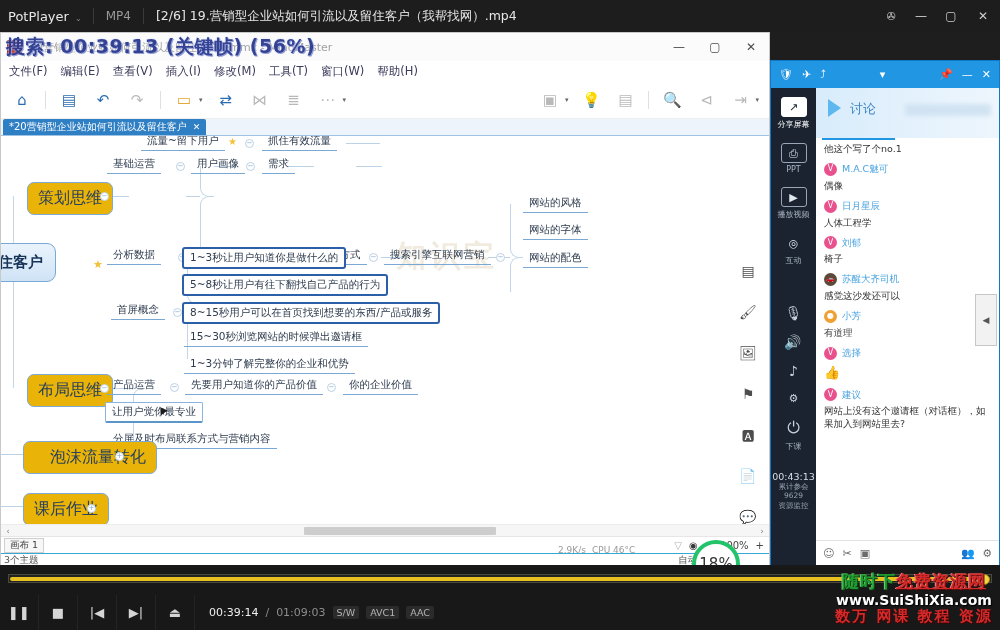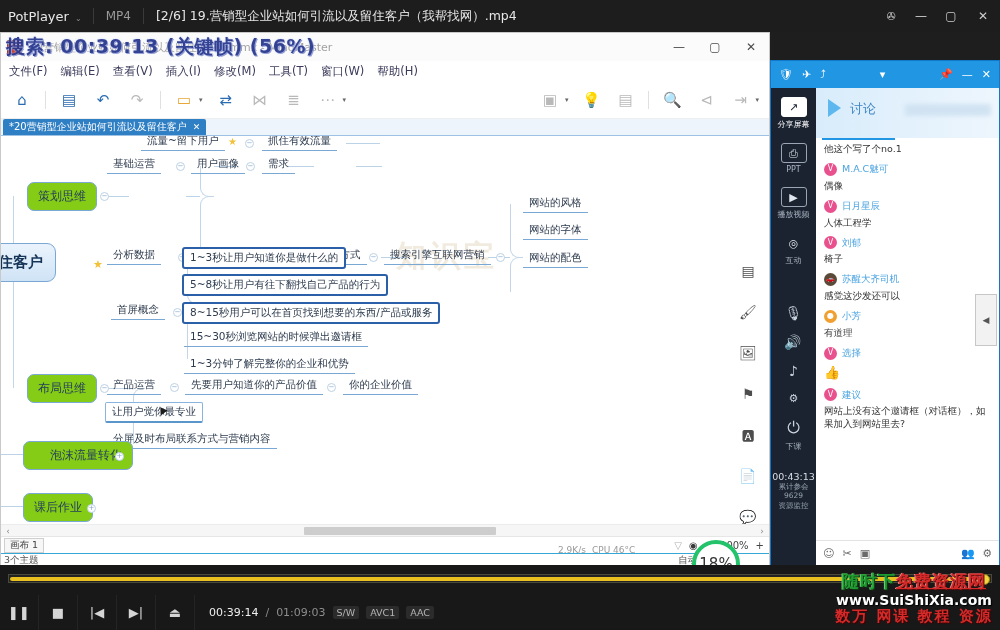--- a/index.html
+++ b/index.html
@@ -61,22 +61,22 @@
      display:flex; align-items:center; gap:6px; border-radius:2px 2px 0 0; height:16px;}
   .mm-tab .x { font-size:9px; }
 
   
   #mm-canvas { position:relative; width:768px; height:calc(533px - 28px - 20px - 38px - 17px - 42px);
      background:#ffffff; overflow:hidden; }
 
   .node { position:absolute; font-size:10.5px; color:#2d3b4e; white-space:nowrap;
      padding:2px 6px; }
   .node.under { border-bottom:1.6px solid #7aa8d4; }
-  .node.box { border:1.3px solid #7ba9d6; border-radius:7px; background:#84cc16;
-     border-bottom-width:1.3px; color:#27405c; font-size:12px; padding:5px 10px;}
+  .node.box { border:1.3px solid #7ba9d6; border-radius:7px; background:#eab308;
+     border-bottom-width:1.3px; color:#27405c; font-size:16px; padding:5px 10px;}
   .node.boxsel { border:2px solid #2b5fa8; border-radius:3px; background:#ffffff;
      border-bottom:2px solid #2b5fa8; }
   .node.root { border:1.5px solid #7aa8d4; border-radius:9px;
      background:linear-gradient(#eaf3fc,#cfe3f6); font-size:15px; color:#173558;
      padding:9px 12px; font-weight:bold; }
   .node.sel-light { border:1.4px solid #8ab4dd; border-bottom:2.4px solid #5a95cc;
      background:#fff; border-radius:2px; }
   .plus { position:absolute; width:9px; height:9px; border:1px solid #bcd2e6; border-radius:50%;
      color:#7fa8cc; font-size:7px; line-height:7px; text-align:center; background:#fff; }
   .lnk { position:absolute; background:#bcd3e7; }

